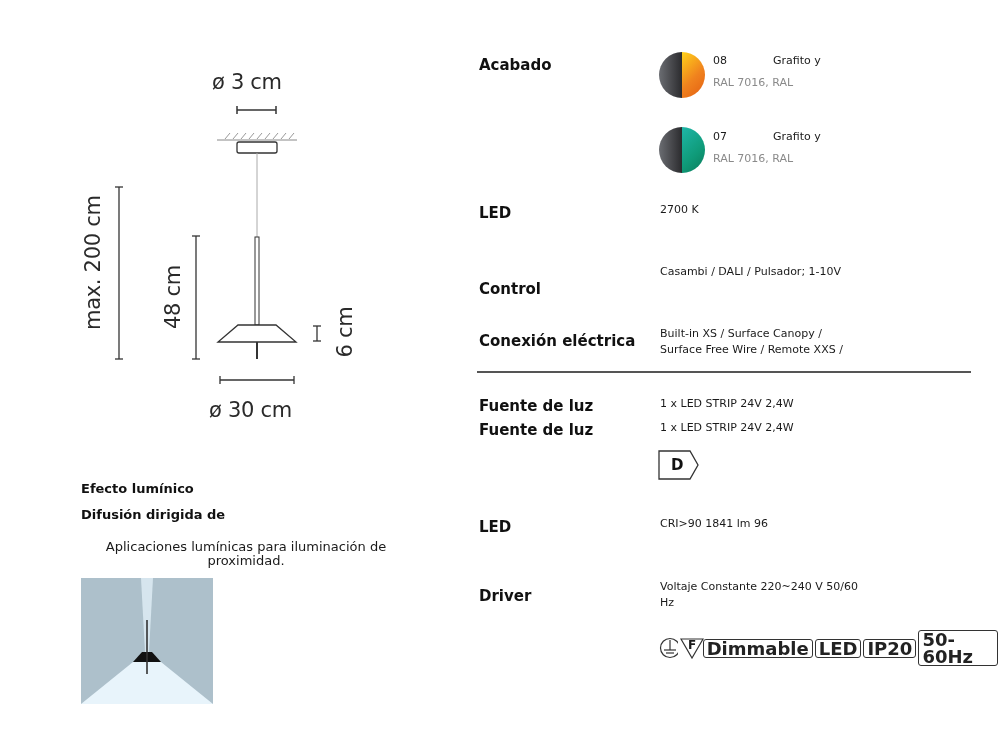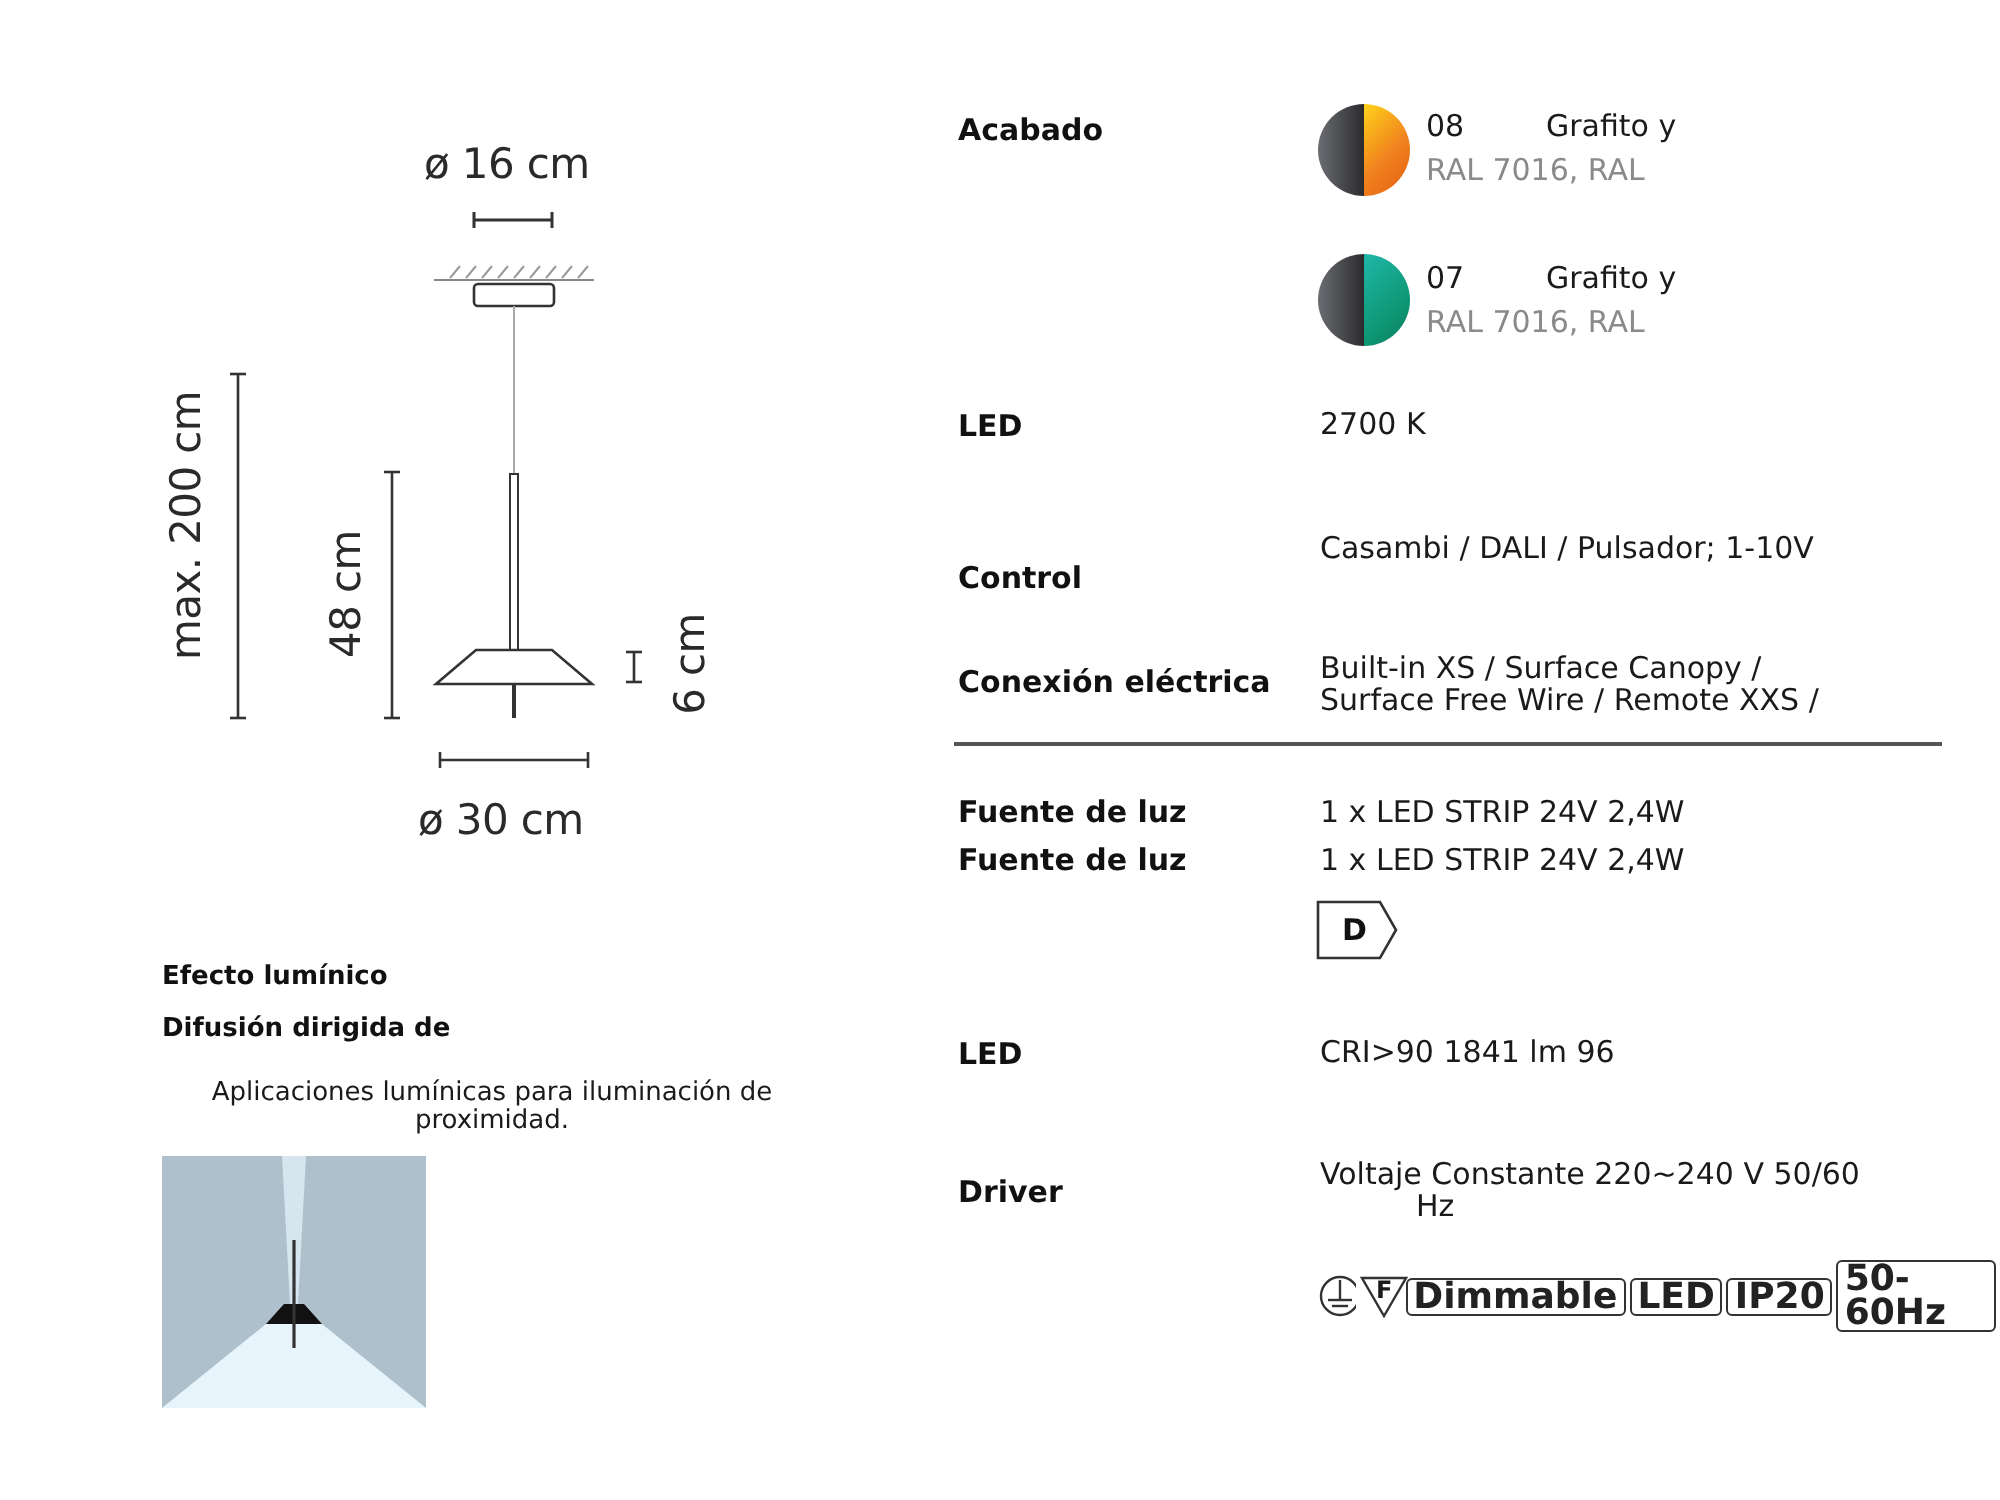--- a/index.html
+++ b/index.html
@@ -1,33 +1,33 @@
 <!DOCTYPE html>
 <html><head>
 <meta charset="utf-8">
 <style>
   html,body{margin:0;padding:0;background:#fff;}
   body{width:1000px;height:750px;position:relative;overflow:hidden;font-family:"DejaVu Sans","Liberation Sans",sans-serif;color:#1a1a1a;}
   .abs{position:absolute;}
   .dim-text{font-size:21px;color:#2a2a2a;letter-spacing:-0.3px;}
   .vtext{transform:rotate(-90deg);transform-origin:center;white-space:nowrap;}
   .label{font-weight:bold;font-size:15px;color:#111;}
-  .value{font-size:15px;color:#1a1a1a;}
+  .value{font-size:11px;color:#1a1a1a;}
   .muted{color:#8a8a8a;text-align:center;}
   .sw{width:46px;height:46px;border-radius:50%;overflow:hidden;position:absolute;}
   .sw .l{position:absolute;left:0;top:0;width:50%;height:100%;background:linear-gradient(90deg,#6b6d72,#2b2b2e);}
   .sw .r{position:absolute;right:0;top:0;width:50%;height:100%;}
   .badge{display:inline-block;border:1.5px solid #333;border-radius:3px;padding:0 3px;font-weight:bold;font-size:18px;line-height:17px;margin-right:2px;color:#222;}
   .small{font-size:13px;}
 </style>
 </head>
 <body>
 
 <div class="abs" style="left:0;top:0;width:460px;height:440px;">
-  <div class="abs dim-text" style="left:212px;top:70px;">ø 16 cm</div>
+  <div class="abs dim-text" style="left:212px;top:70px;">ø 3 cm</div>
   <svg class="abs" style="left:0;top:0;" width="460" height="440">
 
     <line x1="237" y1="110" x2="276" y2="110" stroke="#333" stroke-width="1.5"></line>
     <line x1="237" y1="106" x2="237" y2="114" stroke="#333" stroke-width="1.5"></line>
     <line x1="276" y1="106" x2="276" y2="114" stroke="#333" stroke-width="1.5"></line>
 
     <line x1="217" y1="140" x2="297" y2="140" stroke="#888" stroke-width="1"></line>
     <g stroke="#999" stroke-width="1">
       <line x1="225" y1="139" x2="230" y2="133"></line>
         <line x1="233" y1="139" x2="238" y2="133"></line>
@@ -130,21 +130,21 @@
       <polygon points="1,1 32,1 40,15 32,29 1,29" fill="#fff" stroke="#333" stroke-width="1.3"></polygon>
     </svg>
     <div class="abs label" style="left:13px;top:6px;">D</div>
   </div>
 
   <div class="abs label" style="left:479px;top:518px;">LED</div>
   <div class="abs value" style="left:660px;top:517px;">CRI&gt;90 1841 lm 96</div>
 
   <div class="abs label" style="left:479px;top:587px;">Driver</div>
   <div class="abs value" style="left:660px;top:579px;line-height:16px;">Voltaje Constante 220~240 V 50/60</div>
-  <div class="abs value" style="left:660px;top:595px;line-height:16px;margin-left:48px;">Hz</div>
+  <div class="abs value" style="left:660px;top:595px;line-height:16px;">Hz</div>
 
   <div class="abs" style="left:659px;top:637px;display:flex;align-items:center;height:22px;">
     <svg width="22" height="22" style="margin-right:2px;">
       <circle cx="11" cy="11" r="9.5" fill="#fff" stroke="#333" stroke-width="1.2"></circle>
       <line x1="11" y1="3" x2="11" y2="13" stroke="#333" stroke-width="1.2"></line>
       <line x1="5" y1="13" x2="17" y2="13" stroke="#333" stroke-width="1.2"></line>
       <line x1="7" y1="16" x2="15" y2="16" stroke="#333" stroke-width="1.2"></line>
     </svg>
     <div style="position:relative;width:24px;height:22px;margin-right:2px;">
       <svg width="24" height="22" class="abs" style="left:0;top:0;">

